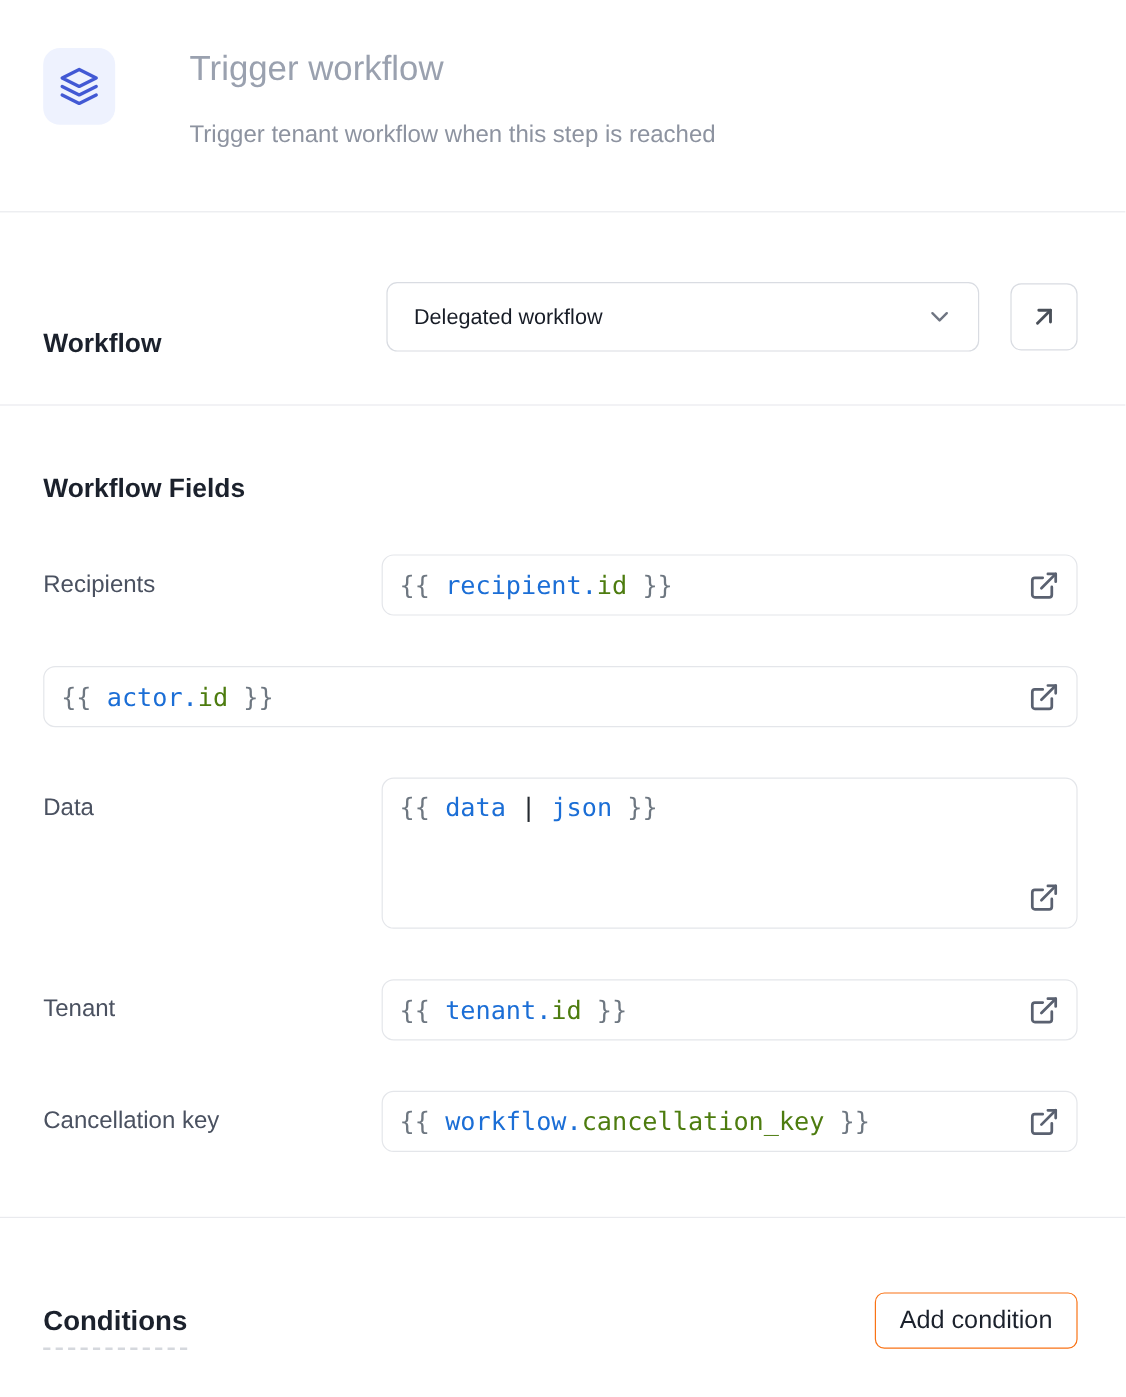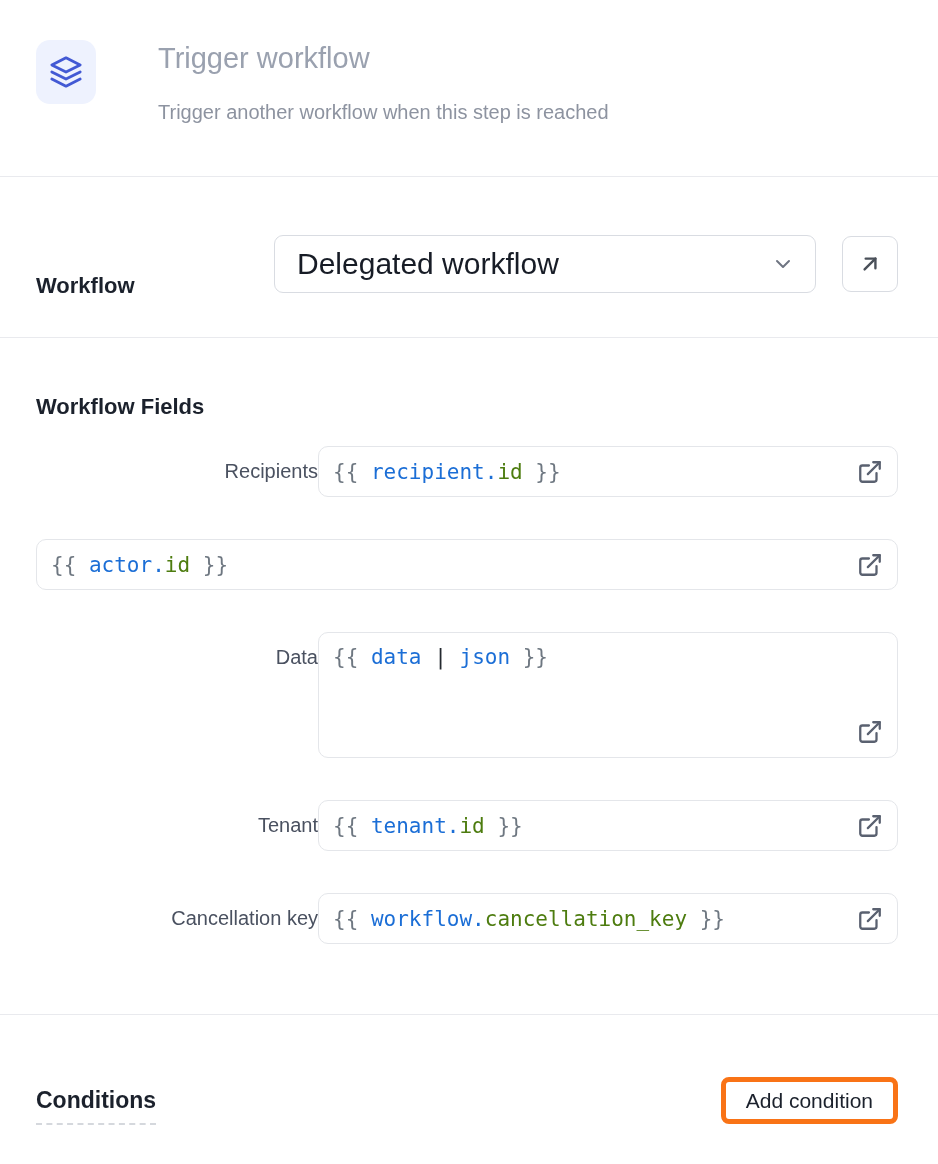--- a/index.html
+++ b/index.html
@@ -24,45 +24,45 @@
 
   
   .workflow-section {
     height: 161px;
     padding: 52px 40px 0 36px;
     border-bottom: 1px solid #e9eaee;
   }
   .workflow-row { display: flex; align-items: center; }
   .workflow-label { flex: 1; font-size: 22px; font-weight: 700; color: #1b212c; margin-top: 44px; }
   .select-box {
-    width: 542px; height: 58px;
+    width: 494px; height: 58px;
     border: 1px solid #d9dce2; border-radius: 9px;
     background: #fff;
     display: flex; align-items: center; justify-content: space-between;
     padding: 0 20px 0 22px;
-    font-size: 30px; color: #171c26;
+    font-size: 18px; color: #171c26;
     cursor: pointer;
   }
   .icon-btn {
     width: 56px; height: 56px; margin-left: 26px;
     border: 1px solid #d9dce2; border-radius: 9px;
     background: #fff;
     display: flex; align-items: center; justify-content: center;
     cursor: pointer;
   }
 
   
   .fields-section {
     padding: 56px 40px 0 36px;
     height: 677px;
     border-bottom: 1px solid #e9eaee;
   }
   .section-heading { font-size: 22px; font-weight: 700; color: #1b212c; }
-  .fields-section .section-heading { margin-bottom: 26px; }
-  .field-row { display: flex; margin-bottom: 42px; text-align: right; }
+  .fields-section .section-heading { margin-bottom: 42px; }
+  .field-row { display: flex; margin-bottom: 42px; }
   .field-label {
     width: 282px; flex: 0 0 auto;
     font-size: 20px; color: #4a5160;
     align-self: center;
   }
   .field-row.multiline .field-label { align-self: flex-start; padding-top: 14px; }
   .field-input {
     flex: 1; position: relative;
     min-height: 51px;
     border: 1px solid #e4e6ea; border-radius: 10px;
@@ -99,21 +99,21 @@
   }
   .conditions-heading {
     margin-top: 10px;
     font-size: 23px; font-weight: 700; color: #1b212c;
     display: inline-block;
     border-bottom: 2px dashed #d5d8dd;
     padding-bottom: 9px;
   }
   .add-condition-btn {
     height: 47px; padding: 0 20px;
-    border: 5px solid #f97316; border-radius: 8px;
+    border: 1px solid #f97316; border-radius: 8px;
     background: #fff;
     font-family: "Liberation Sans", sans-serif;
     font-size: 21px; font-weight: 500; color: #1b212c;
     cursor: pointer;
   }
 
   svg { display: block; }
 </style>
 </head>
 <body>
@@ -123,21 +123,21 @@
     <span>
       <svg width="34" height="34" viewBox="0 0 24 24" fill="none" stroke="#4259d4" stroke-width="2" stroke-linecap="round" stroke-linejoin="round">
         <polygon points="12 2 2 7 12 12 22 7 12 2"></polygon>
         <polyline points="2 12 12 17 22 12"></polyline>
         <polyline points="2 17 12 22 22 17"></polyline>
       </svg>
     </span>
   </div>
   <div class="header-text">
     <div class="step-title">Trigger workflow</div>
-    <div class="step-subtitle">Trigger another workflow when this step is reached</div>
+    <div class="step-subtitle">Trigger tenant workflow when this step is reached</div>
   </div>
 </header>
 
 <section class="workflow-section">
   <div class="workflow-row">
     <div class="workflow-label">Workflow</div>
     <div class="select-box">
       <span>Delegated workflow</span>
       <span>
         <svg width="24" height="24" viewBox="0 0 24 24" fill="none" stroke="#6f7582" stroke-width="2" stroke-linecap="round" stroke-linejoin="round">

